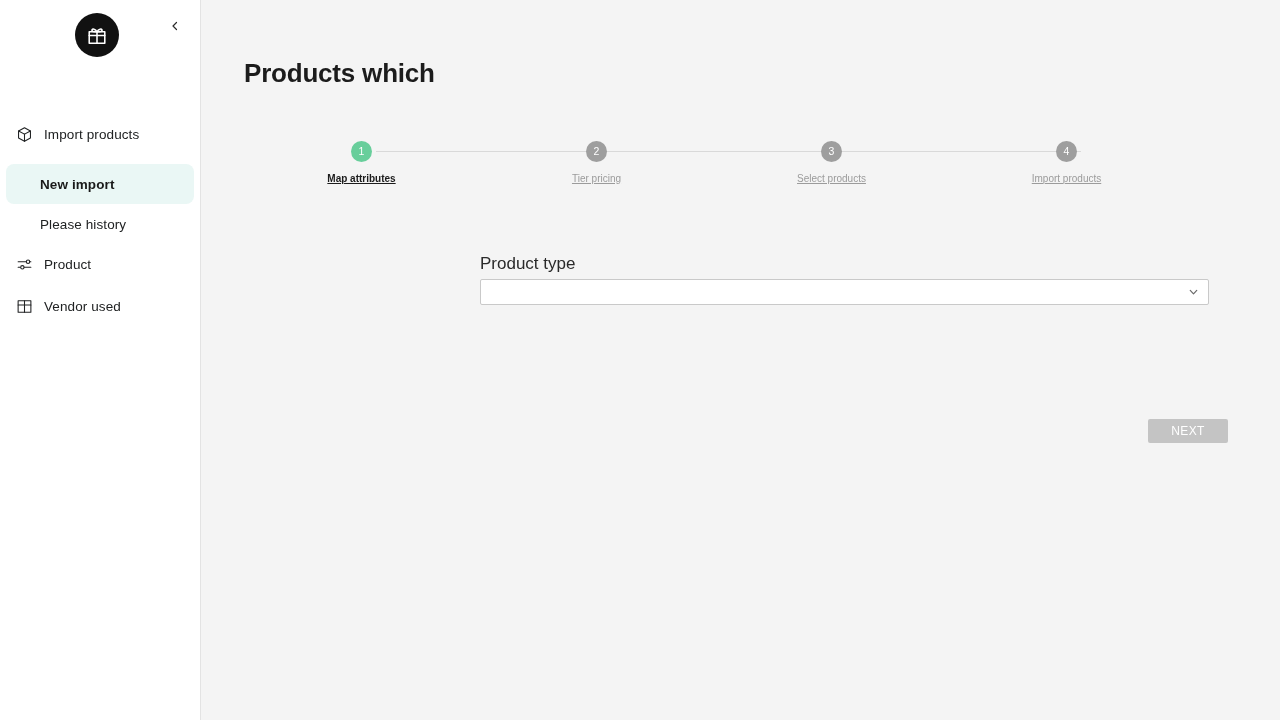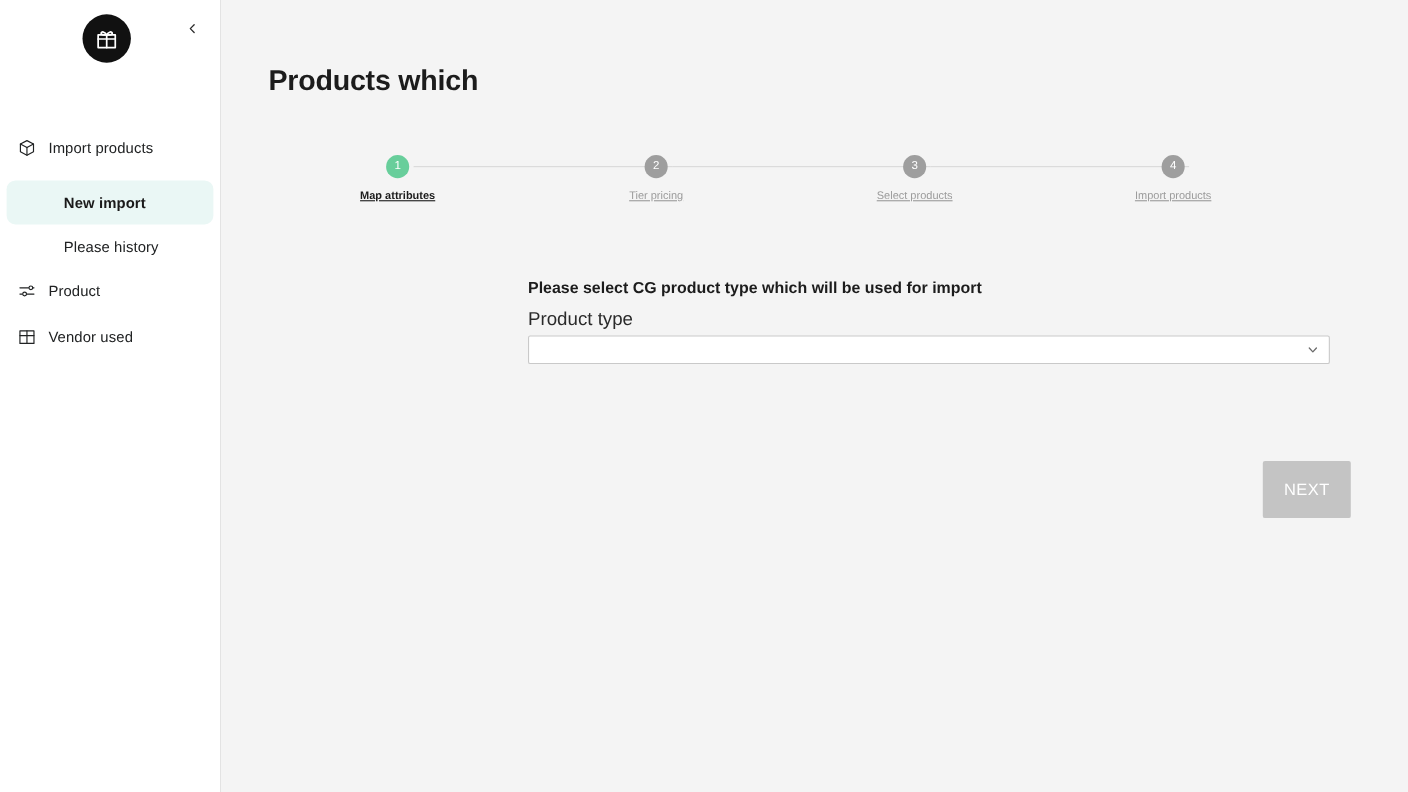--- a/index.html
+++ b/index.html
@@ -88,21 +88,21 @@
     justify-content: flex-start;
     color: #202223;
   }
   .nav-item .nav-label {
     font-size: 13.5px;
     color: #202223;
     letter-spacing: 0.1px;
     white-space: nowrap;
   }
 
-  .nav-item.sub { padding-left: 24px; }
+  .nav-item.sub { padding-left: 6px; }
   .nav-item.sub .nav-icon { width: 28px; flex: 0 0 28px; }
 
   .nav-item.active {
     background: #eaf7f5;
   }
   .nav-item.active .nav-label {
     font-weight: bold;
     color: #1a1a1a;
   }
 
@@ -234,26 +234,26 @@
     color: #6b6b6b;
     display: flex;
   }
 
   
   .next-btn {
     position: absolute;
     left: 947px;
     top: 419px;
     width: 80px;
-    height: 52px;
+    height: 24px;
     background: #c4c4c4;
     color: #ffffff;
     border: 0;
     border-radius: 2px;
-    font-size: 15px;
+    font-size: 12px;
     font-family: "Liberation Sans", sans-serif;
     letter-spacing: 0.4px;
     cursor: default;
   }
 </style>
 </head>
 <body>
 
 <div class="app">
 
@@ -354,21 +354,20 @@
 
       <div class="step">
         <div class="step-circle">4</div>
 
         <div class="step-label">Import products</div>
       </div>
 
     </div>
 
     <div class="form-block">
-      <div class="form-heading">Please select CG product type which will be used for import</div>
       <div class="field-label">Product type</div>
       <div class="select-wrap">
         <select class="product-select">
           <option></option>
         </select>
         <span class="select-caret">
           <svg width="13" height="13" viewBox="0 0 24 24" fill="none" stroke="#6b6b6b" stroke-width="2.2" stroke-linecap="round" stroke-linejoin="round">
             <polyline points="6 9 12 15.5 18 9"></polyline>
           </svg>
         </span>

